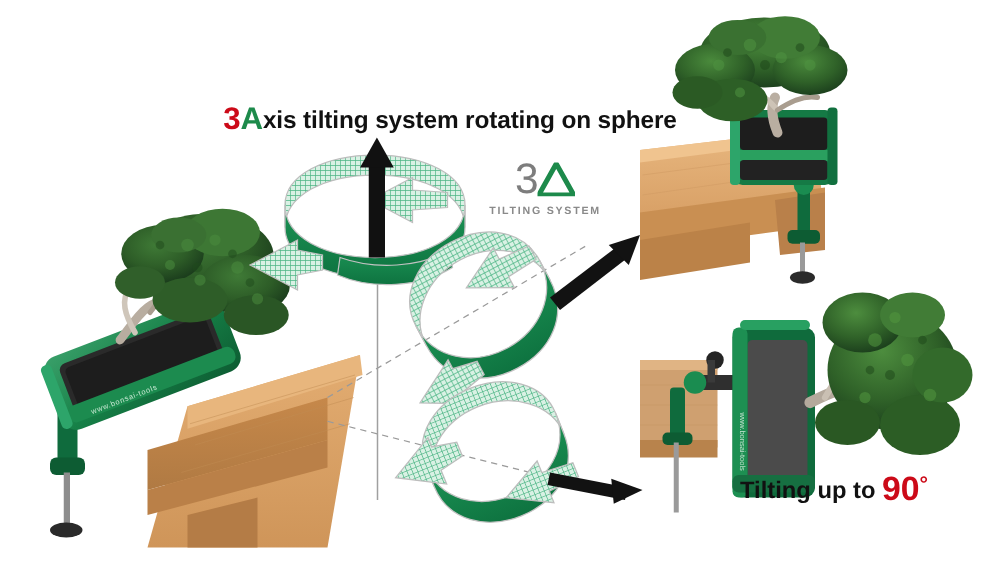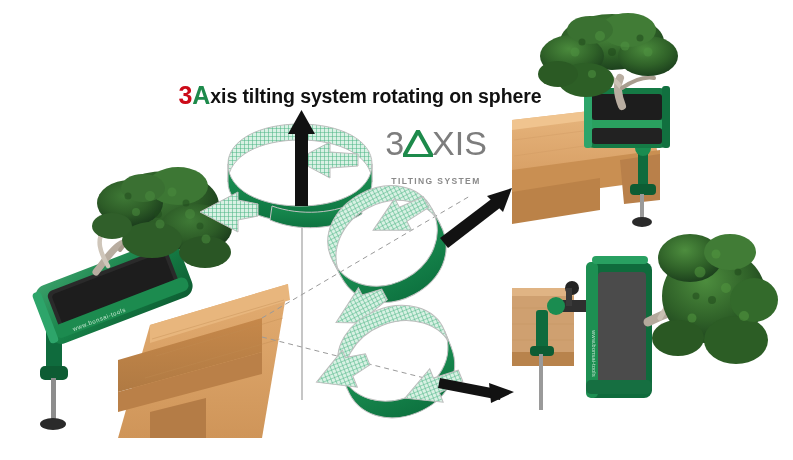--- a/index.html
+++ b/index.html
@@ -84,21 +84,21 @@
     line-height: 34px;
     margin-left: -1px;
   }
   #logo .logo-sub {
     text-align: center;
     font-family: "Liberation Sans", sans-serif;
     font-size: 8.5px;
     font-weight: bold;
     letter-spacing: 1.4px;
     color: #8a8a8a;
-    margin-top: 16px;
+    margin-top: 3px;
   }
 
   
   #tilt-caption {
     position: absolute;
     left: 592px;
     top: 376px;
     font-family: "Liberation Sans", sans-serif;
     font-weight: bold;
     font-size: 19px;
@@ -426,19 +426,22 @@
   <div id="headline">
     <span class="num3">3</span><span class="letterA">A</span><span>xis tilting system rotating on sphere</span>
   </div>
 
   <div id="logo">
     <div class="logo-row">
       <span class="logo-3">3</span>
       <svg class="logo-tri" viewBox="0 0 30 27" aria-hidden="true">
         <polygon points="15,1 29,26 1,26" fill="none" stroke="#1d8a4b" stroke-width="4" stroke-linejoin="round"></polygon>
       </svg>
-      <span class="logo-xis">XIS</span>
     </div>
     <div class="logo-sub">TILTING SYSTEM</div>
   </div>
 
+  <div id="tilt-caption">
+    <span>Tilting up to</span>
+    <span class="deg-num">90</span><span class="deg-sym">°</span>
+  </div>
 
 </div>
 
 </body></html>

